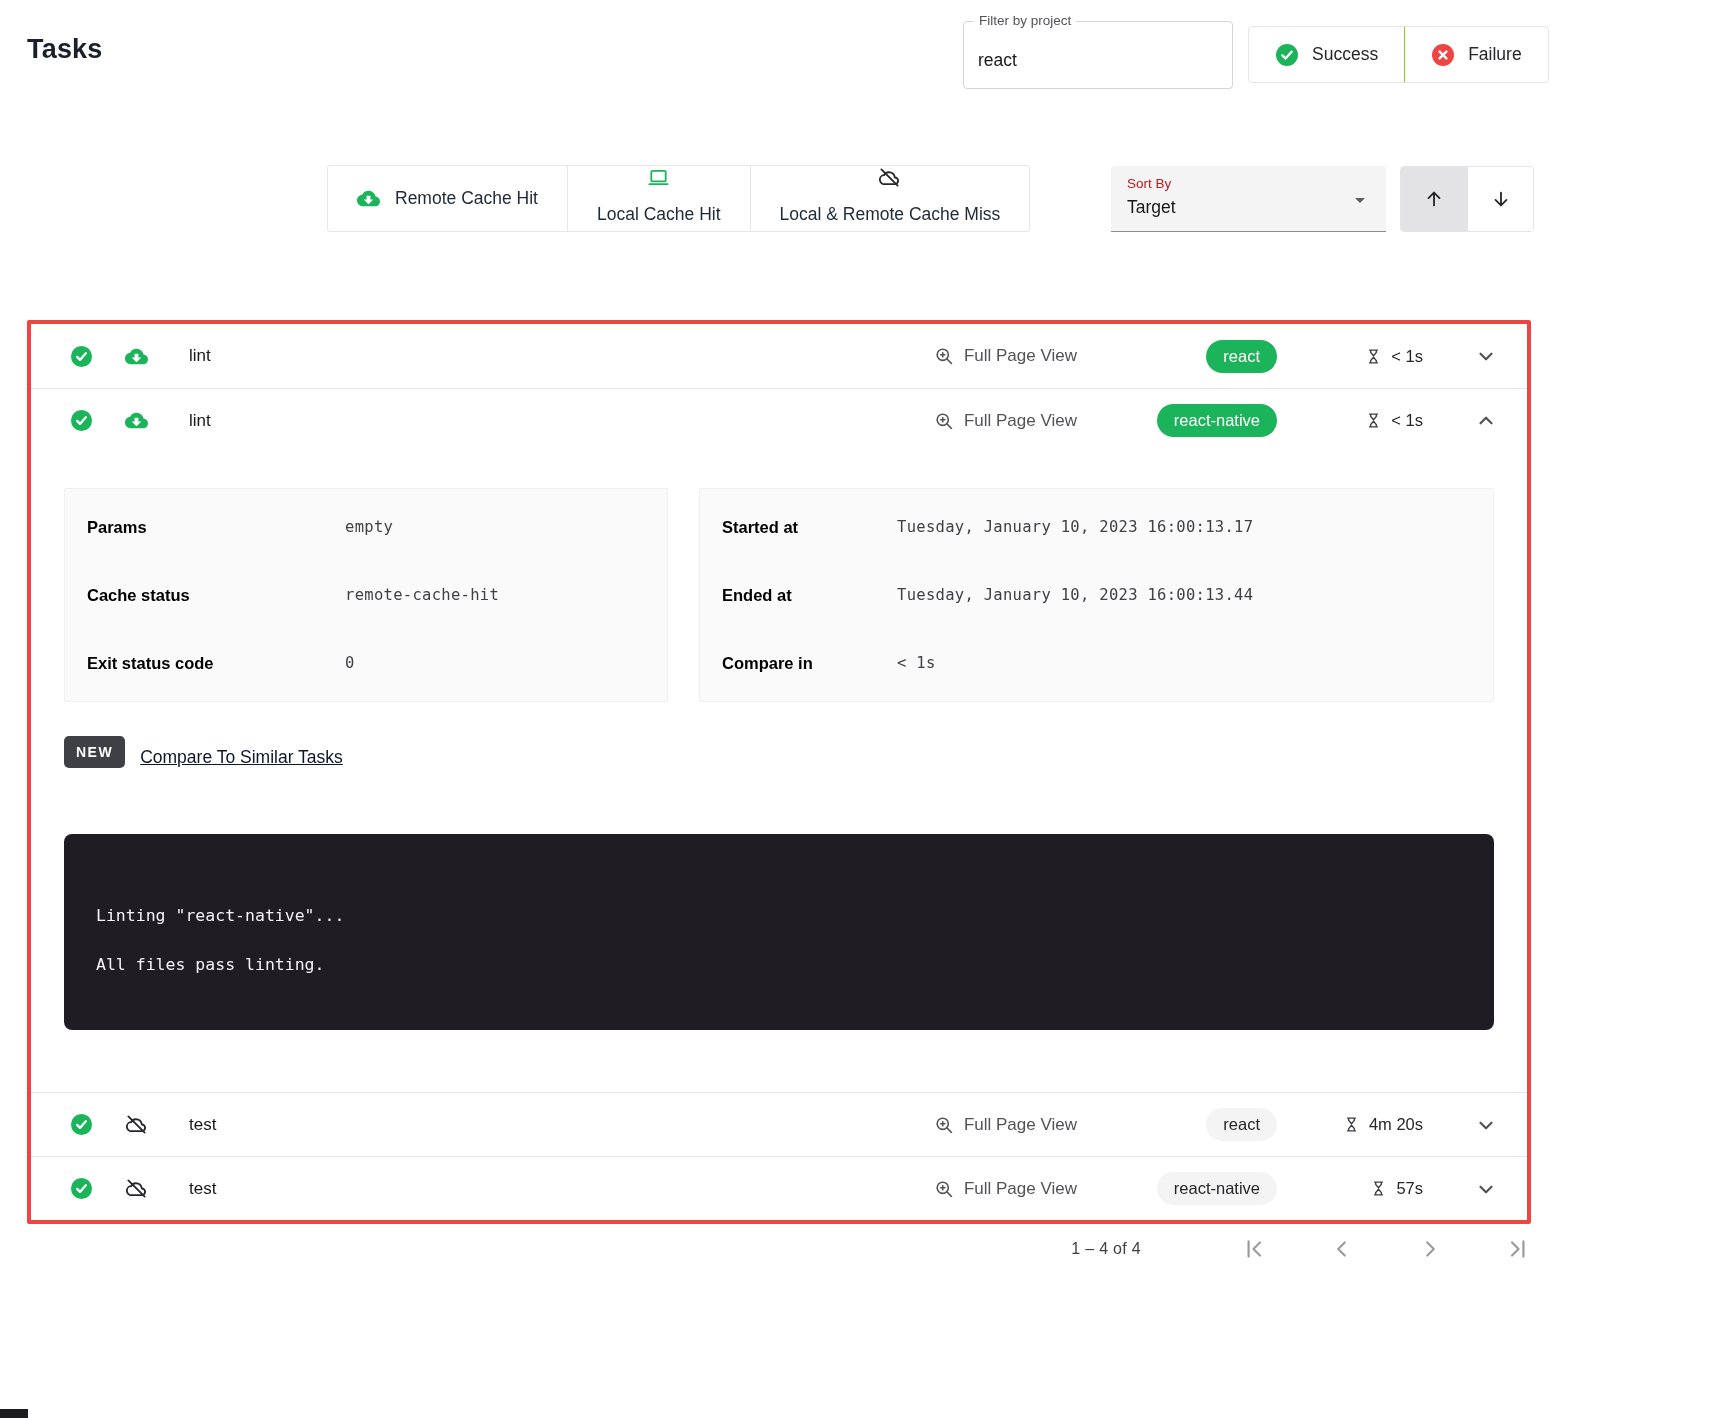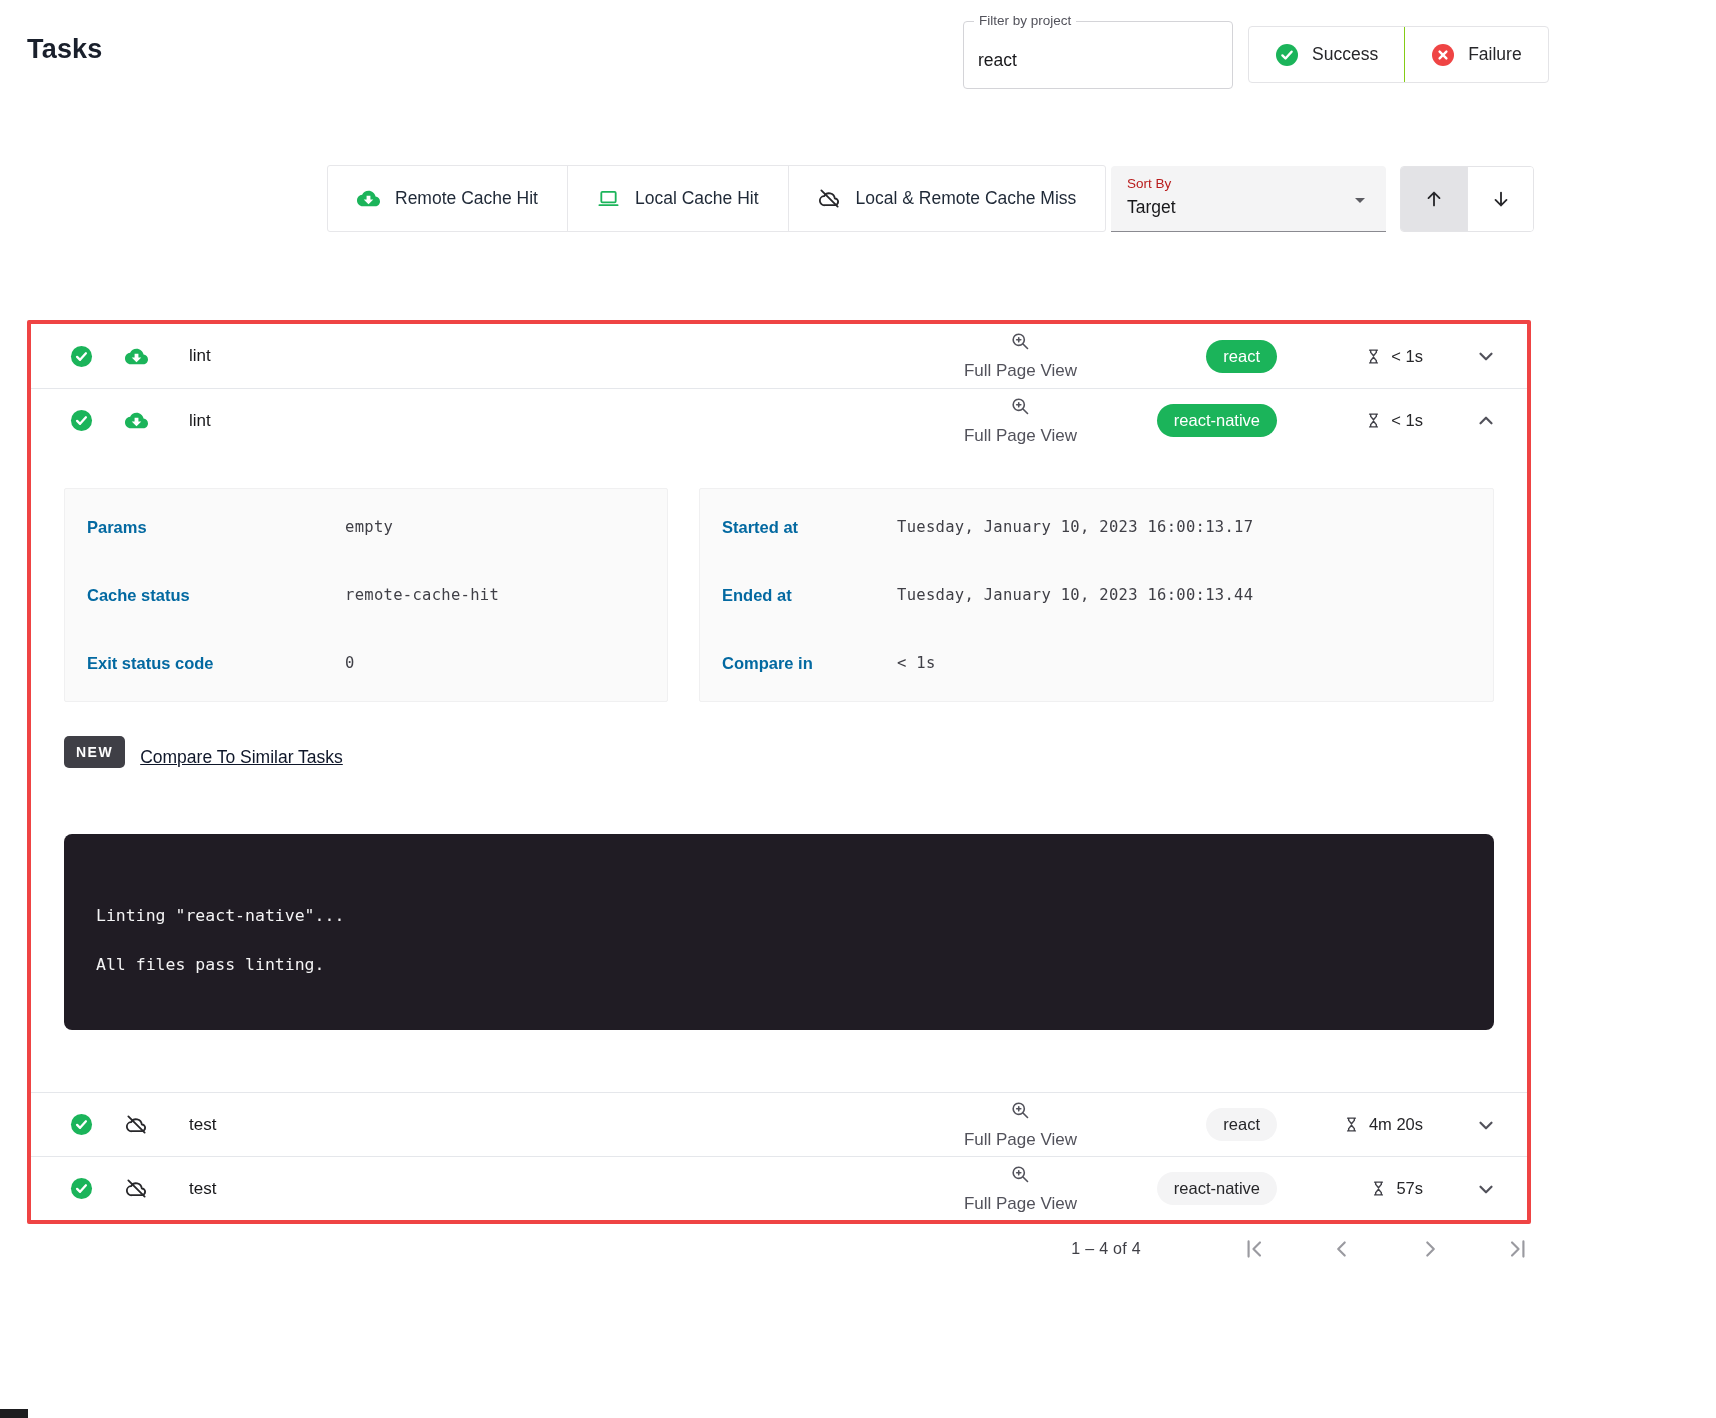--- a/index.html
+++ b/index.html
@@ -23,21 +23,21 @@
 
   .status-group { position:absolute; left:1248px; top:26px; height:57px; display:flex;
     border:1px solid #e4e4e7; border-radius:4px; background:#fff; }
   .status-btn { display:flex; align-items:center; gap:13px; padding:0 26px; font-size:17.5px; color:#27272a; cursor:pointer; }
   .status-btn + .status-btn { border-left:1px solid #84cc16; }
 
   
   .cache-group { position:absolute; left:327px; top:165px; height:67px; display:flex;
     border:1px solid #e7e7ea; border-radius:3px; background:#fff; }
   .cache-btn { display:flex; align-items:center; gap:15px; padding:0 29px; font-size:17.5px; color:#1f2937; cursor:pointer; }
-  .cache-btn + .cache-btn { border-left:1px solid #e7e7ea; }
+  .cache-btn + .cache-btn { border-left:1px solid #e7e7ea;flex-direction:column; }
 
   .sort-select { position:absolute; left:1111px; top:166px; width:275px; height:66px;
     background:#f4f4f5; border-radius:4px 4px 0 0; border-bottom:1px solid #8a8a90; cursor:pointer; }
   .sort-select .select-label { position:absolute; left:16px; top:10px; font-size:13.5px; color:#b91c1c; }
   .sort-select .select-value { position:absolute; left:16px; top:31px; font-size:17.5px; color:#18181b; }
   .sort-select .caret { position:absolute; right:14px; top:22px; color:#5c5c62; }
 
   .dir-group { position:absolute; left:1400px; top:166px; height:66px; display:flex;
     border:1px solid #e4e4e7; border-radius:4px; overflow:hidden; background:#fff; }
   .dir-btn { width:66px; display:flex; align-items:center; justify-content:center; color:#27272a; cursor:pointer; background:#fff; }
@@ -48,38 +48,38 @@
   .task-card { position:absolute; left:27px; top:320px; width:1504px; background:#fff;
     border:4px solid #ef4444; border-radius:2px; }
   .task-header { display:flex; align-items:center; height:64px; cursor:pointer; }
   .task-row + .task-row .task-header { border-top:1px solid #e5e7eb; }
   .task-header .success-icon { margin-left:39px; }
   .task-header .cache-icon { margin-left:32px; color:#27272a; }
   .task-header .cache-icon.green { color:#1bb45a; }
   .target-label { margin-left:41px; font-size:17px; color:#18181b; }
 
   .row-right { margin-left:auto; display:flex; align-items:center; margin-right:30px; }
-  .full-page-view { display:flex; align-items:center; gap:10px; color:#52525b; font-size:17px; cursor:pointer; white-space:nowrap;flex-direction:column; }
+  .full-page-view { display:flex; align-items:center; gap:10px; color:#52525b; font-size:17px; cursor:pointer; white-space:nowrap; }
   .badge-wrap { width:170px; margin-left:30px; display:flex; justify-content:flex-end; }
   .badge { font-size:16.5px; padding:7px 17px; border-radius:999px; white-space:nowrap; }
   .badge.green { background:#1bb45a; color:#fff; }
   .badge.gray  { background:#f4f4f5; color:#27272a; }
   .duration { width:128px; margin-left:18px; display:flex; align-items:center; justify-content:flex-end; gap:9px;
     font-size:16.5px; color:#27272a; white-space:nowrap; }
   .chevron { margin-left:52px; color:#52525b; }
   .chevron.up svg { transform:rotate(180deg); }
 
   
   .details-body { padding-bottom:62px; }
   .panels { display:flex; gap:31px; margin:36px 33px 0; }
   .panel { background:#fafafa; border:1px solid #f0f0f1; border-radius:2px; padding:4px 0; }
   .panel.left { width:604px; }
   .panel.right { flex:1; }
   .detail-row { height:68px; display:flex; align-items:center; padding-left:22px; }
-  .detail-label { font-weight:700; font-size:16.5px; color:#0369a1; }
+  .detail-label { font-weight:700; font-size:16.5px; color:#000000; }
   .panel.left  .detail-label { width:258px; }
   .panel.right .detail-label { width:175px; }
   .detail-value { font-family:"DejaVu Sans Mono", monospace; font-size:15.5px; color:#3f3f46; letter-spacing:.3px; }
 
   .compare-row { margin:34px 0 0 33px; display:flex; align-items:flex-end; }
   .new-badge { background:#3f3f46; color:#fff; font-size:14px; font-weight:700; letter-spacing:1.5px;
     padding:8px 12px; border-radius:5px; }
   .compare-link { margin-left:15px; font-size:17.5px; color:#0f172a; text-decoration:underline; cursor:pointer; }
 
   .terminal { margin:66px 33px 0; height:196px; background:#201c24; border-radius:8px;

